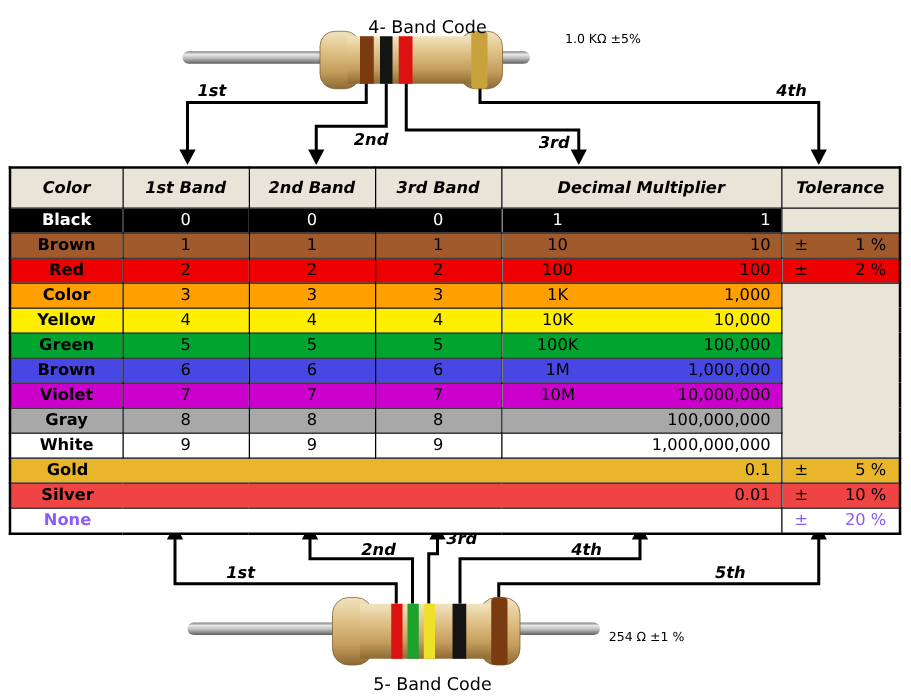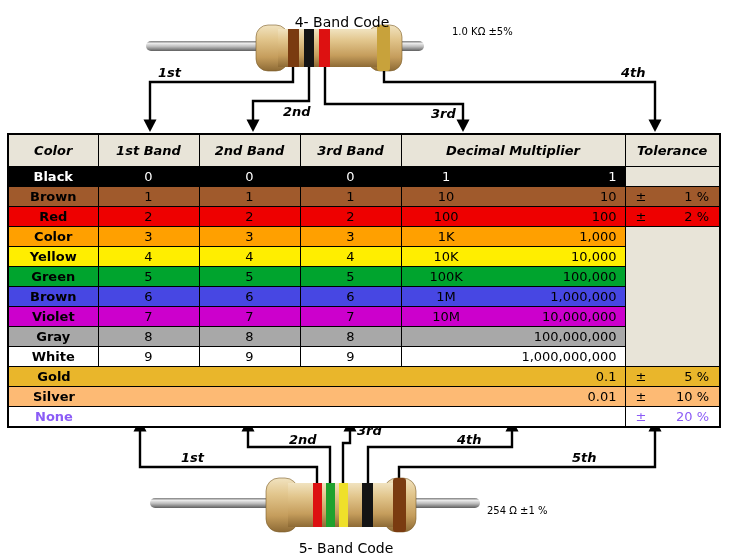--- a/index.html
+++ b/index.html
@@ -246,21 +246,21 @@
           <span class="sp-mult">0.1</span>
             </div>
           </td>
         <td>
             <div class="tolwrap">
           <span>±</span>
           <span>5 %</span>
             </div>
           </td>
       </tr>
-      <tr style="background-color: #fdba74; color: rgb(0, 0, 0);">
+      <tr style="background-color: #ef4444; color: rgb(0, 0, 0);">
         <td colspan="5">
             <div class="cellwrap">
           <span class="sp-name">Silver</span>
           <span class="sp-mult">0.01</span>
             </div>
           </td>
         <td>
             <div class="tolwrap">
           <span>±</span>
           <span>10 %</span>

